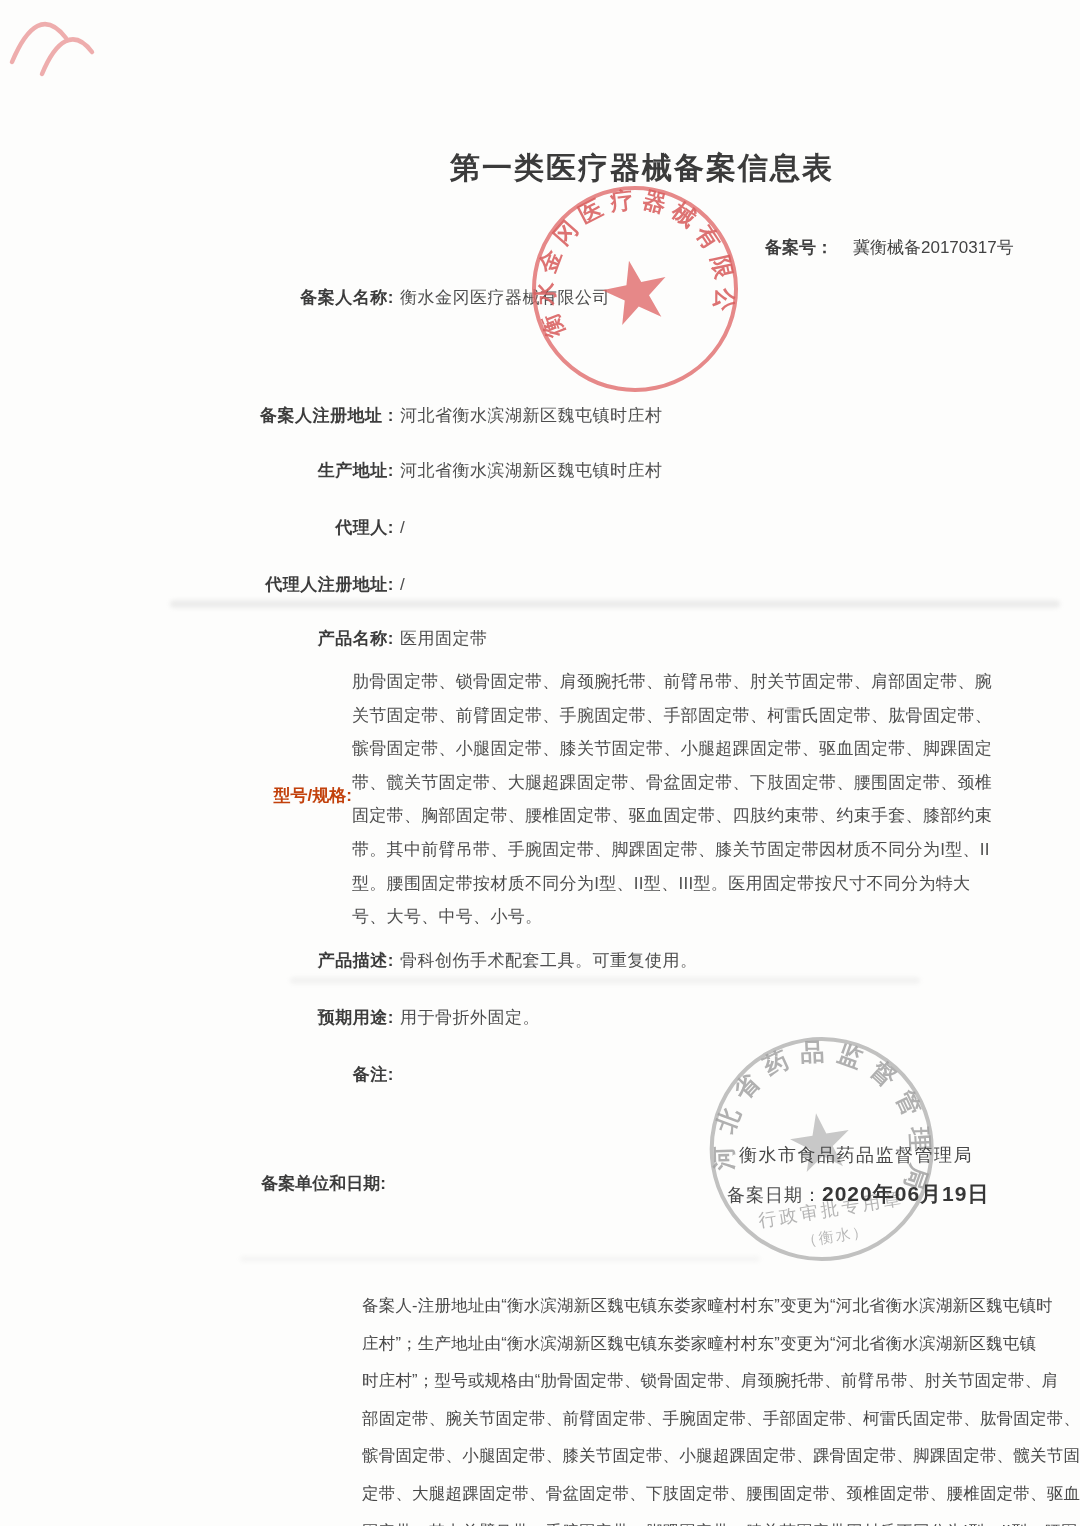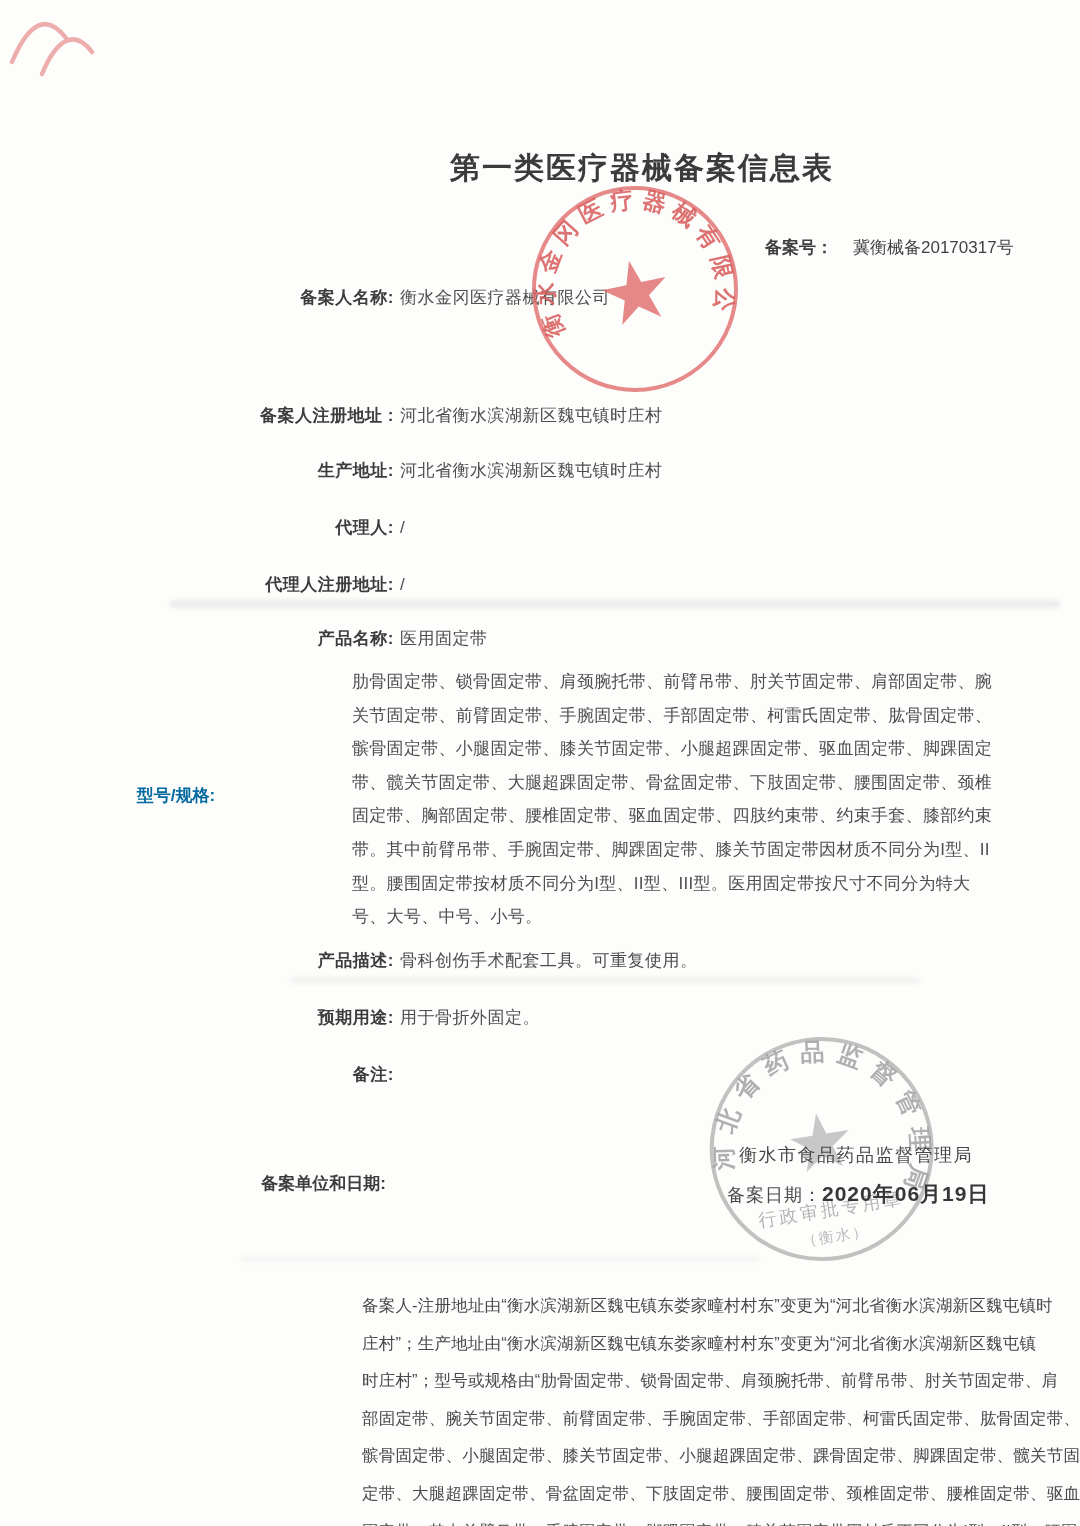--- a/index.html
+++ b/index.html
@@ -12,21 +12,21 @@
   .doc-title{
     position:absolute;top:148px;left:450px;margin:0;
     font-size:30px;font-weight:bold;letter-spacing:2px;color:#3b3b3b;
   }
   .row{position:absolute;left:0;width:1080px;font-size:17px;white-space:nowrap;}
   .lbl{display:inline-block;width:350px;text-align:right;font-weight:bold;color:#3c3c3c;letter-spacing:0.5px;margin-left:44px;}
   .val{margin-left:6px;color:#4d4d4d;letter-spacing:0.5px;}
   .filing-no{position:absolute;top:236px;left:765px;font-size:17px;white-space:nowrap;}
   .filing-no .fl{font-weight:bold;color:#3e3e3e;margin-right:20px;}
   .filing-no .fv{color:#424242;}
-  .spec-label{position:absolute;top:784px;left:0;width:352px;text-align:center;font-weight:bold;font-size:17px;color:#0369a1;}
+  .spec-label{position:absolute;top:784px;left:0;width:352px;text-align:right;font-weight:bold;font-size:17px;color:#c2410c;}
   .spec-lines{position:absolute;top:665px;left:352px;width:648px;font-size:17px;line-height:33.6px;color:#4d4d4d;letter-spacing:0.3px;}
   .spec-lines div{white-space:nowrap;}
   .unit-label{position:absolute;top:1172px;left:0;width:386px;text-align:right;font-weight:bold;font-size:17px;color:#3c3c3c;}
   .authority-name{position:absolute;top:1143px;left:739px;font-size:18px;letter-spacing:1.5px;color:#474747;z-index:6;}
   .filing-date{position:absolute;top:1180px;left:727px;z-index:6;white-space:nowrap;}
   .filing-date .dl{font-size:18px;color:#4a4a4a;letter-spacing:1px;}
   .filing-date .dv{font-size:21px;font-weight:bold;color:#363636;letter-spacing:1px;}
   .amendment{position:absolute;top:1287px;left:362px;width:726px;font-size:16.5px;line-height:37.6px;color:#484848;letter-spacing:0.2px;}
   .amendment div{white-space:nowrap;}
   .seal{position:absolute;z-index:5;pointer-events:none;}

